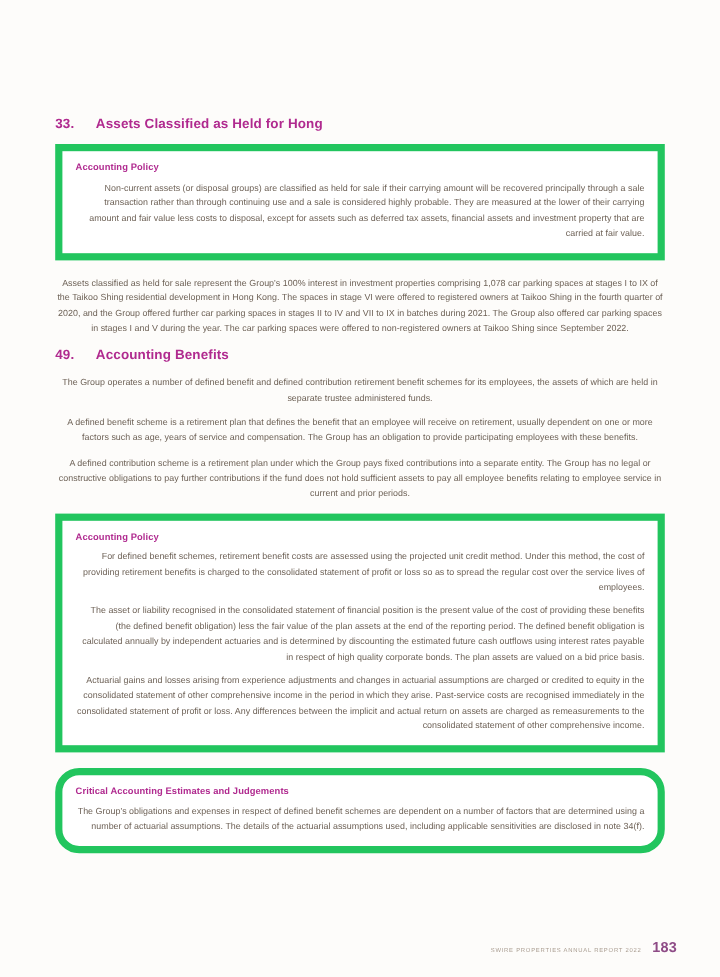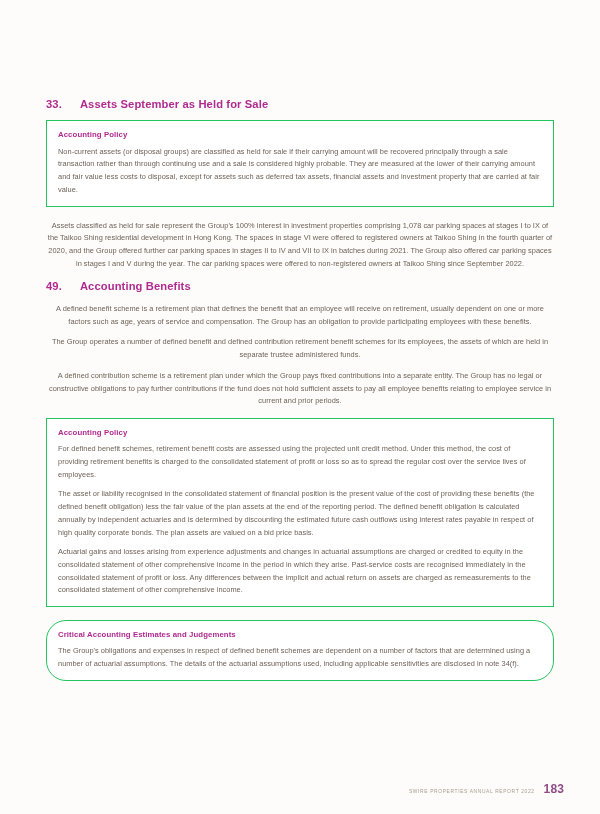--- a/index.html
+++ b/index.html
@@ -51,21 +51,21 @@
     margin: 0 0 8px 0;
     text-align: center;
     letter-spacing: 0.004em;
   }
   .body-para:last-child { margin-bottom: 0; }
 
   .body-block { margin-bottom: 10px; }
 
   
   .policy-box {
-    border: 1px solid #22c55e;
+    border: 6px solid #22c55e;
     background: #ffffff;
     box-sizing: border-box;
     padding: 9px 11px 9px 11px;
     margin: 0 0 13px 0;
   }
   .policy-box.tight { margin-bottom: 14px; border-radius: 20px; }
 
   .policy-title {
     color: #b02a8f;
     font-size: 7.8px;
@@ -74,20 +74,21 @@
     letter-spacing: 0.01em;
     line-height: 1.3;
   }
 
   .policy-para {
     color: #6e6257;
     font-size: 7.4px;
     line-height: 1.72;
     margin: 0 0 7px 0;
     letter-spacing: 0.004em;
+    text-align: right;
   }
   .policy-para:last-child { margin-bottom: 0; }
 
   
   .footer {
     position: absolute;
     right: 36px;
     bottom: 18px;
     display: flex;
     align-items: baseline;
@@ -109,39 +110,39 @@
     letter-spacing: 0.01em;
   }
 </style>
 </head>
 <body>
 
 <div class="page">
   <div class="content">
 
     <h2 class="section-heading">
-      <span class="num">33.</span><span>Assets September as Held for Sale</span>
+      <span class="num">33.</span><span>Assets Classified as Held for Hong</span>
     </h2>
 
     <div class="policy-box">
       <div class="policy-title">Accounting Policy</div>
       <p class="policy-para">Non-current assets (or disposal groups) are classified as held for sale if their carrying amount will be recovered principally through a sale transaction rather than through continuing use and a sale is considered highly probable. They are measured at the lower of their carrying amount and fair value less costs to disposal, except for assets such as deferred tax assets, financial assets and investment property that are carried at fair value.</p>
     </div>
 
     <div class="body-block">
       <p class="body-para">Assets classified as held for sale represent the Group's 100% interest in investment properties comprising 1,078 car parking spaces at stages I to IX of the Taikoo Shing residential development in Hong Kong. The spaces in stage VI were offered to registered owners at Taikoo Shing in the fourth quarter of 2020, and the Group offered further car parking spaces in stages II to IV and VII to IX in batches during 2021. The Group also offered car parking spaces in stages I and V during the year. The car parking spaces were offered to non-registered owners at Taikoo Shing since September 2022.</p>
     </div>
 
     <h2 class="section-heading">
       <span class="num">49.</span><span>Accounting Benefits</span>
     </h2>
 
     <div class="body-block">
+      <p class="body-para">The Group operates a number of defined benefit and defined contribution retirement benefit schemes for its employees, the assets of which are held in separate trustee administered funds.</p>
       <p class="body-para">A defined benefit scheme is a retirement plan that defines the benefit that an employee will receive on retirement, usually dependent on one or more factors such as age, years of service and compensation. The Group has an obligation to provide participating employees with these benefits.</p>
-      <p class="body-para">The Group operates a number of defined benefit and defined contribution retirement benefit schemes for its employees, the assets of which are held in separate trustee administered funds.</p>
       <p class="body-para">A defined contribution scheme is a retirement plan under which the Group pays fixed contributions into a separate entity. The Group has no legal or constructive obligations to pay further contributions if the fund does not hold sufficient assets to pay all employee benefits relating to employee service in current and prior periods.</p>
     </div>
 
     <div class="policy-box">
       <div class="policy-title">Accounting Policy</div>
       <p class="policy-para">For defined benefit schemes, retirement benefit costs are assessed using the projected unit credit method. Under this method, the cost of providing retirement benefits is charged to the consolidated statement of profit or loss so as to spread the regular cost over the service lives of employees.</p>
       <p class="policy-para">The asset or liability recognised in the consolidated statement of financial position is the present value of the cost of providing these benefits (the defined benefit obligation) less the fair value of the plan assets at the end of the reporting period. The defined benefit obligation is calculated annually by independent actuaries and is determined by discounting the estimated future cash outflows using interest rates payable in respect of high quality corporate bonds. The plan assets are valued on a bid price basis.</p>
       <p class="policy-para">Actuarial gains and losses arising from experience adjustments and changes in actuarial assumptions are charged or credited to equity in the consolidated statement of other comprehensive income in the period in which they arise. Past-service costs are recognised immediately in the consolidated statement of profit or loss. Any differences between the implicit and actual return on assets are charged as remeasurements to the consolidated statement of other comprehensive income.</p>
     </div>
 

